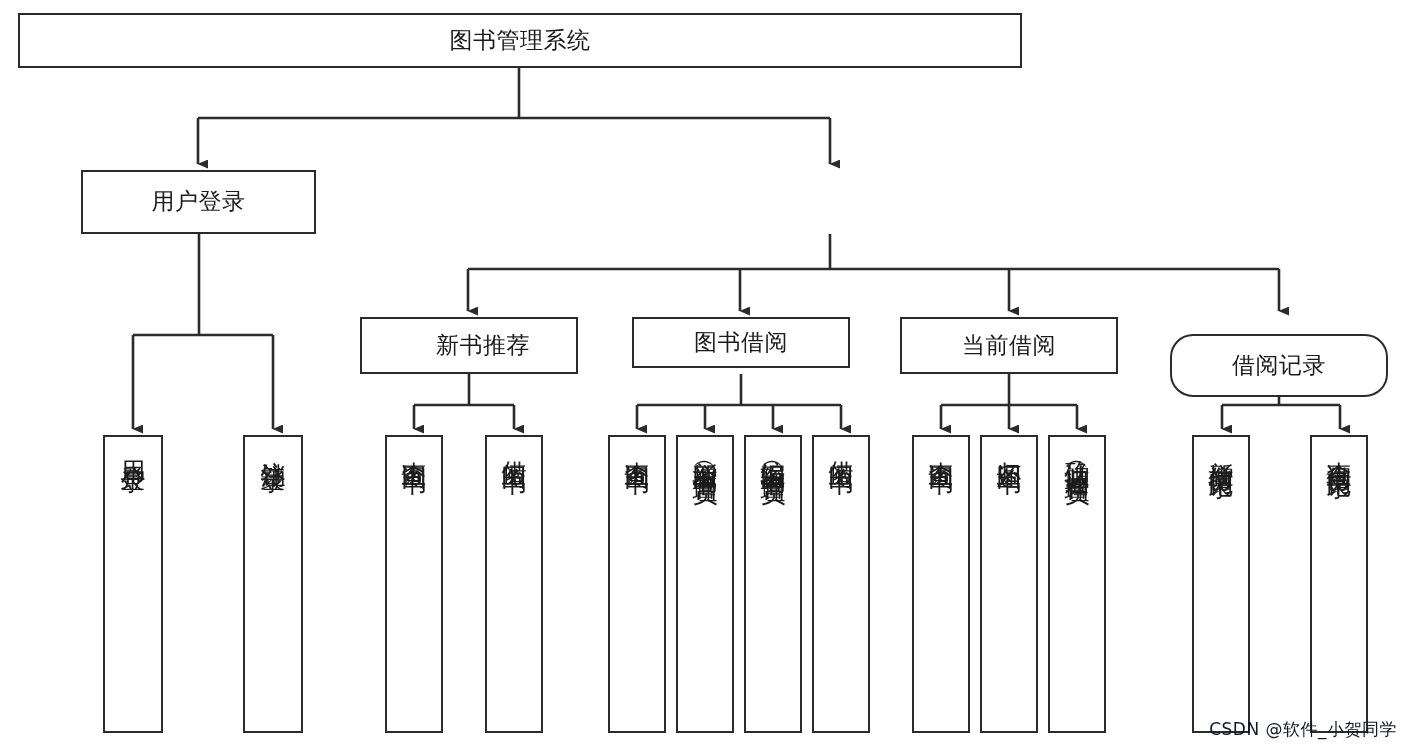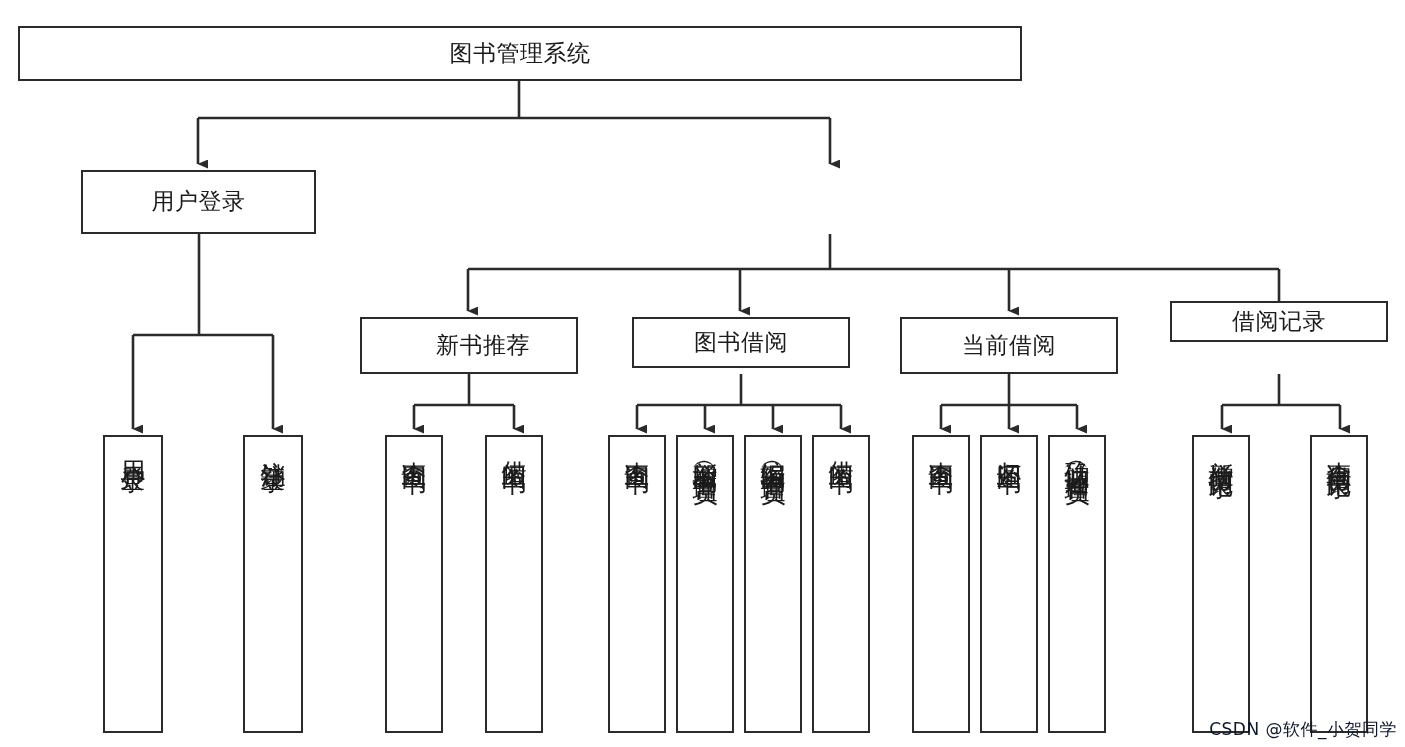--- a/index.html
+++ b/index.html
@@ -123,38 +123,38 @@
       <path d="M1009,405 L1009,429" marker-end="url(#arrowhead)"></path>
       <path d="M1077,405 L1077,429" marker-end="url(#arrowhead)"></path>
 
       <path d="M1279,374 L1279,405"></path>
       <path d="M1222,405 L1340,405"></path>
       <path d="M1222,405 L1222,429" marker-end="url(#arrowhead)"></path>
       <path d="M1340,405 L1340,429" marker-end="url(#arrowhead)"></path>
     </g>
   </svg>
 
-  <div class="node h root" style="left:18px; top:26px; width:1004px; height:55px;">
+  <div class="node h root" style="left:18px; top:13px; width:1004px; height:55px;">
     <span class="node-label">图书管理系统</span>
   </div>
 
   <div class="node h" style="left:81px; top:170px; width:235px; height:64px;">
     <span class="node-label">用户登录</span>
   </div>
 
   <div class="node h" style="left:360px; top:317px; width:218px; height:57px;padding-left:28px;">
     <span class="node-label">新书推荐</span>
   </div>
   <div class="node h" style="left:632px; top:317px; width:218px; height:51px;">
     <span class="node-label">图书借阅</span>
   </div>
   <div class="node h" style="left:900px; top:317px; width:218px; height:57px;">
     <span class="node-label">当前借阅</span>
   </div>
-  <div class="node h" style="left:1170px; top:301px; width:218px; height:41px;">
+  <div class="node h" style="left:1170px; top:334px; width:218px; height:63px;border-radius:23px;">
     <span class="node-label">借阅记录</span>
   </div>
 
   <div class="node v" style="left:103px; top:435px; width:60px; height:298px;">
     <span class="node-label">用户登录</span>
   </div>
   <div class="node v" style="left:243px; top:435px; width:60px; height:298px;">
     <span class="node-label">注销登录</span>
   </div>
 

